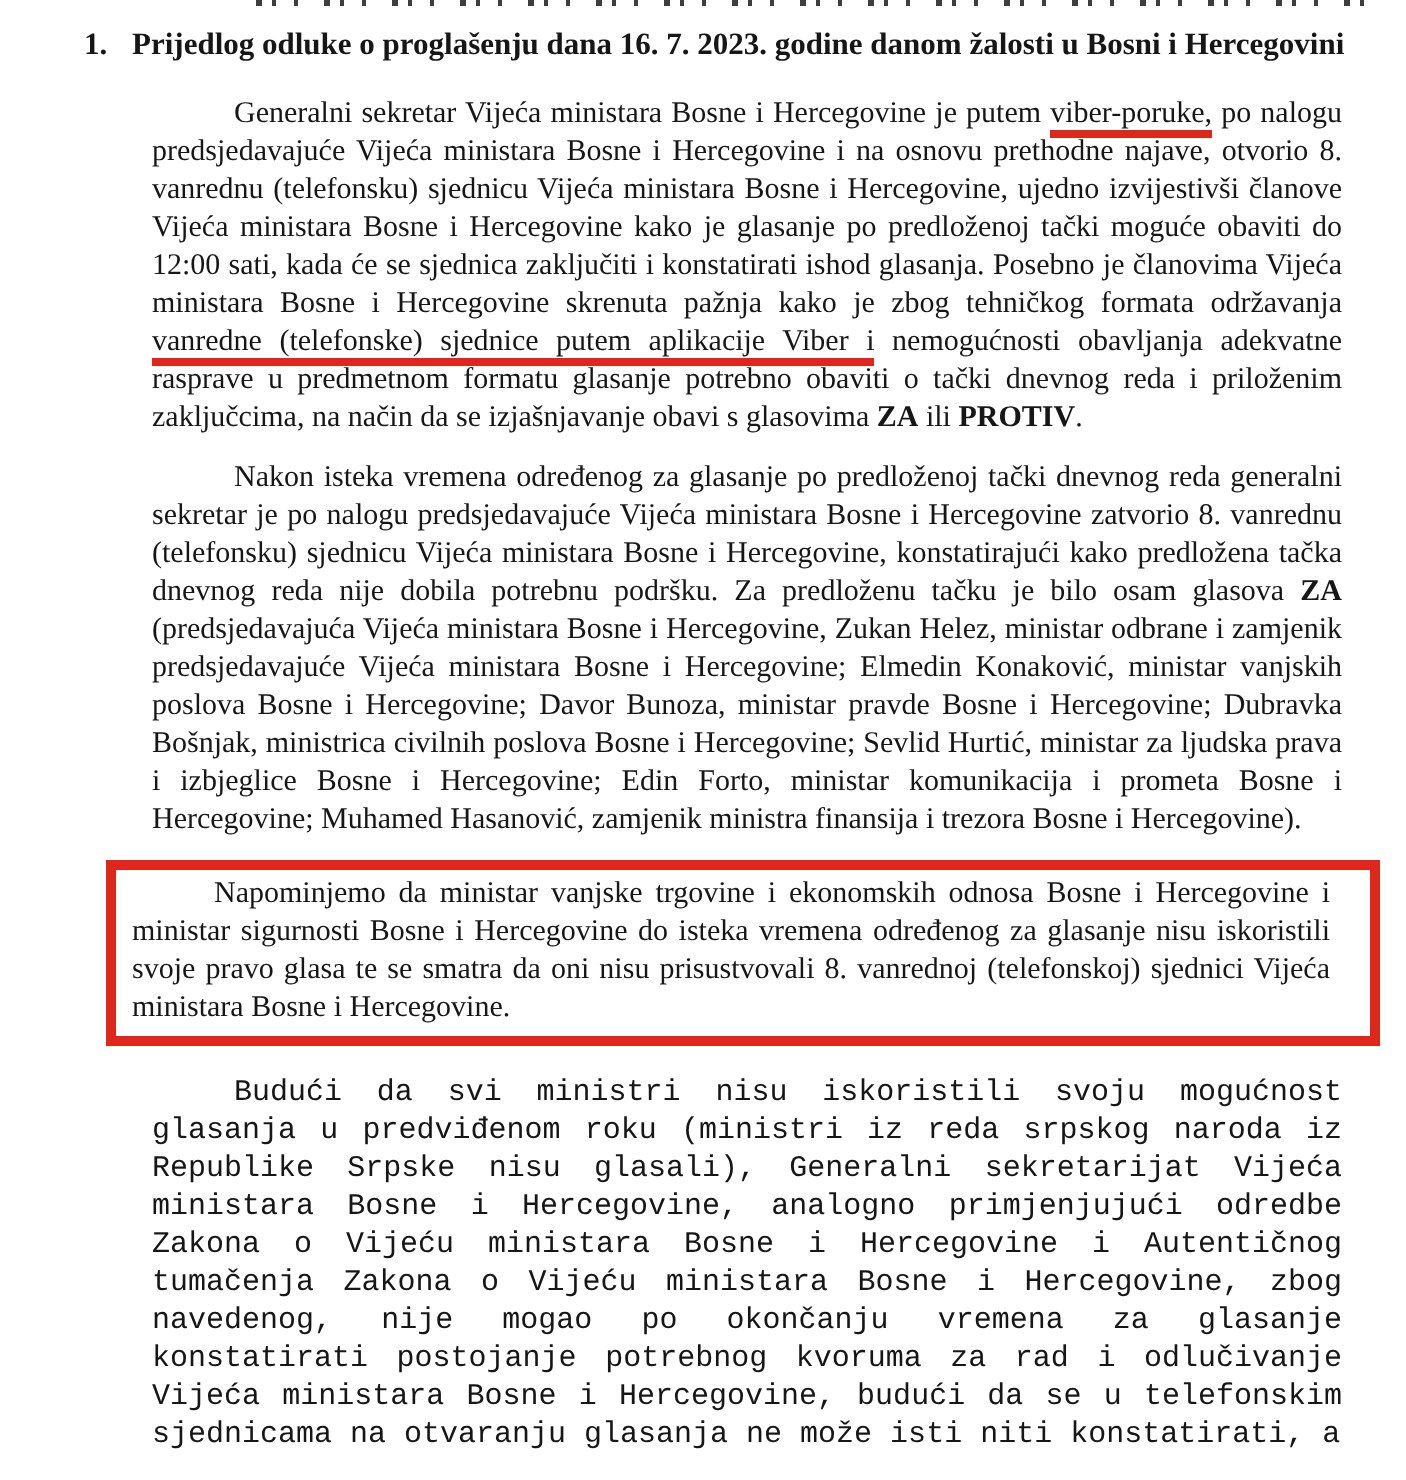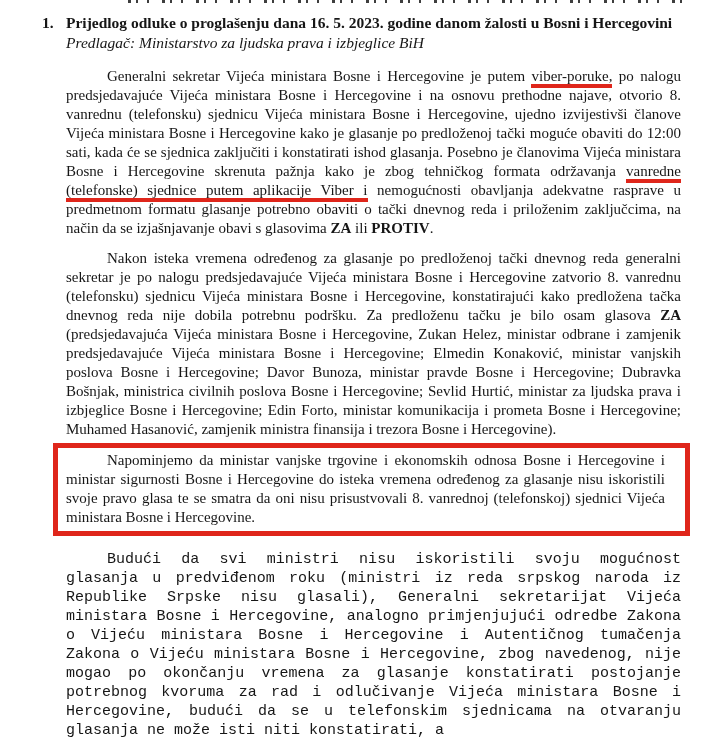--- a/index.html
+++ b/index.html
@@ -38,21 +38,21 @@
     font-size: 15.5px;
     line-height: 19.5px;
     text-align: justify;
   }
   .proposer {
     font-style: italic;
     font-size: 15.5px;
     line-height: 19px;
   }
   .para {
-    margin: 0;
+    margin: 10px;
     text-align: justify;
     text-indent: 41px;
   }
   .para + .para { margin-top: 11px; }
   .para.first { margin-top: 15px; }
   .para.boxed {
     border: 5px solid #df261b;
     margin-top: 4px;
     margin-left: -13px;
     margin-right: -9px;
@@ -66,23 +66,22 @@
 <body>
 
 <div class="page">
 
   <div class="artifact"></div>
 
   <span class="item-number">1.</span>
 
   <div class="content">
 
-    <div class="item-title">Prijedlog odluke o proglašenju dana 16. 5. 2023. godine danom žalosti u Bosni i Hercegovini</div>
+    <div class="item-title">Prijedlog odluke o proglašenju dana 16. 7. 2023. godine danom žalosti u Bosni i Hercegovini</div>
 
-    <div class="proposer">Predlagač: Ministarstvo za ljudska prava i izbjeglice BiH</div>
 
     <p class="para first"><span>Generalni sekretar Vijeća ministara Bosne i Hercegovine je putem </span><span class="u-red">viber-poruke,</span><span> po nalogu predsjedavajuće Vijeća ministara Bosne i Hercegovine i na osnovu prethodne najave, otvorio 8. vanrednu (telefonsku) sjednicu Vijeća ministara Bosne i Hercegovine, ujedno izvijestivši članove Vijeća ministara Bosne i Hercegovine kako je glasanje po predloženoj tački moguće obaviti do 12:00 sati, kada će se sjednica zaključiti i konstatirati ishod glasanja. Posebno je članovima Vijeća ministara Bosne i Hercegovine skrenuta pažnja kako je zbog tehničkog formata održavanja </span><span class="u-red">vanredne (telefonske) sjednice putem aplikacije Viber i</span><span> nemogućnosti obavljanja adekvatne rasprave u predmetnom formatu glasanje potrebno obaviti o tački dnevnog reda i priloženim zaključcima, na način da se izjašnjavanje obavi s glasovima </span><span class="b">ZA</span><span> ili </span><span class="b">PROTIV</span><span>.</span></p>
 
     <p class="para"><span>Nakon isteka vremena određenog za glasanje po predloženoj tački dnevnog reda generalni sekretar je po nalogu predsjedavajuće Vijeća ministara Bosne i Hercegovine zatvorio 8. vanrednu (telefonsku) sjednicu Vijeća ministara Bosne i Hercegovine, konstatirajući kako predložena tačka dnevnog reda nije dobila potrebnu podršku. Za predloženu tačku je bilo osam glasova </span><span class="b">ZA</span><span> (predsjedavajuća Vijeća ministara Bosne i Hercegovine, Zukan Helez, ministar odbrane i zamjenik predsjedavajuće Vijeća ministara Bosne i Hercegovine; Elmedin Konaković, ministar vanjskih poslova Bosne i Hercegovine; Davor Bunoza, ministar pravde Bosne i Hercegovine; Dubravka Bošnjak, ministrica civilnih poslova Bosne i Hercegovine; Sevlid Hurtić, ministar za ljudska prava i izbjeglice Bosne i Hercegovine; Edin Forto, ministar komunikacija i prometa Bosne i Hercegovine; Muhamed Hasanović, zamjenik ministra finansija i trezora Bosne i Hercegovine).</span></p>
 
     <p class="para boxed"><span>Napominjemo da ministar vanjske trgovine i ekonomskih odnosa Bosne i Hercegovine i ministar sigurnosti Bosne i Hercegovine do isteka vremena određenog za glasanje nisu iskoristili svoje pravo glasa te se smatra da oni nisu prisustvovali 8. vanrednoj (telefonskoj) sjednici Vijeća ministara Bosne i Hercegovine.</span></p>
 
     <p class="para last"><span>Budući da svi ministri nisu iskoristili svoju mogućnost glasanja u predviđenom roku (ministri iz reda srpskog naroda iz Republike Srpske nisu glasali), Generalni sekretarijat Vijeća ministara Bosne i Hercegovine, analogno primjenjujući odredbe Zakona o Vijeću ministara Bosne i Hercegovine i Autentičnog tumačenja Zakona o Vijeću ministara Bosne i Hercegovine, zbog navedenog, nije mogao po okončanju vremena za glasanje konstatirati postojanje potrebnog kvoruma za rad i odlučivanje Vijeća ministara Bosne i Hercegovine, budući da se u telefonskim sjednicama na otvaranju glasanja ne može isti niti konstatirati, a</span></p>
 
   </div>

